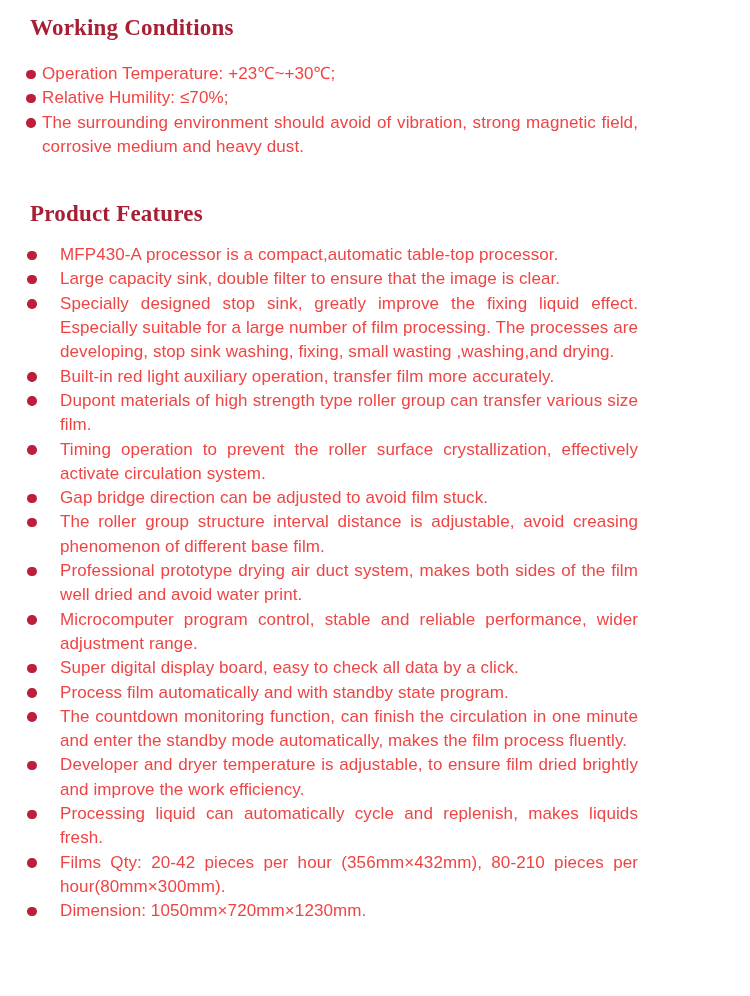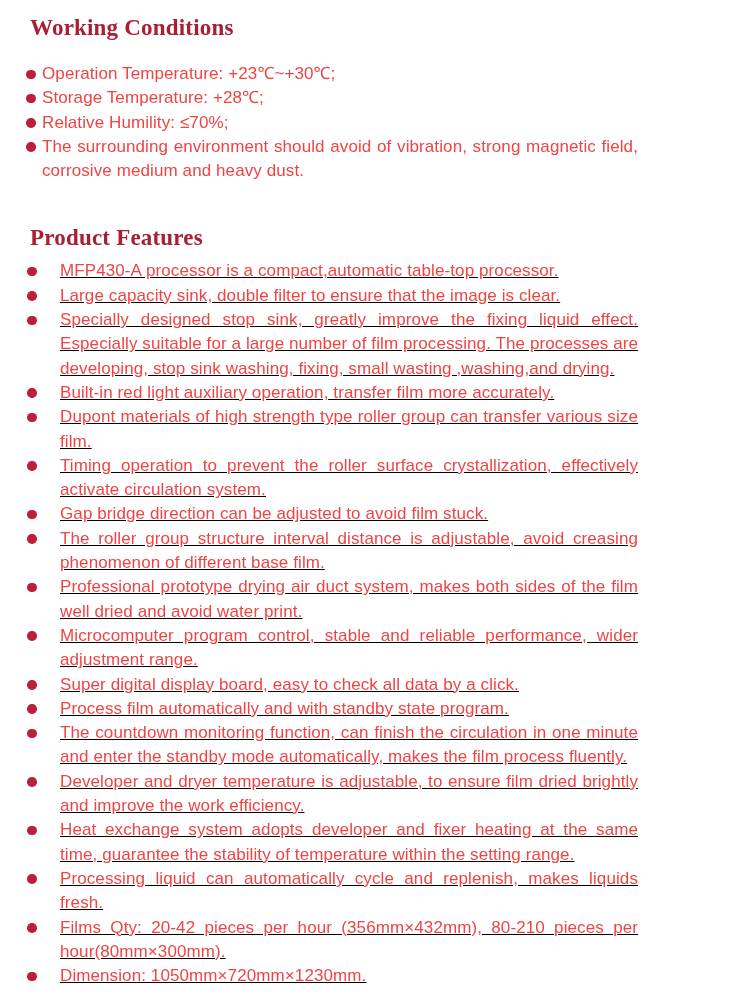--- a/index.html
+++ b/index.html
@@ -34,22 +34,21 @@
   }
   ul.bullet-list {
     list-style: none;
     margin: 0;
     padding: 0;
   }
   ul.wc-list {
     margin: 21px 0 0 -4px;
   }
   ul.pf-list {
-    margin: 8px 0 0 -3px;
-    text-decoration: underline;
+    margin: 16px 0 0 -3px;
   }
   li.bullet-item {
     display: flex;
     align-items: flex-start;
     font-size: 17px;
     line-height: 24.3px;
     font-weight: 300;
     color: #ef4444;
     letter-spacing: 0.1px;
   }
@@ -83,26 +82,20 @@
       <li class="bullet-item">
         <span class="dot-col">
             <span class="dot"></span>
           </span>
         <span class="item-text">Operation Temperature: +23℃~+30℃;</span>
       </li>
       <li class="bullet-item">
         <span class="dot-col">
             <span class="dot"></span>
           </span>
-        <span class="item-text">Storage Temperature: +28℃;</span>
-      </li>
-      <li class="bullet-item">
-        <span class="dot-col">
-            <span class="dot"></span>
-          </span>
         <span class="item-text">Relative  Humility: ≤70%;</span>
       </li>
       <li class="bullet-item">
         <span class="dot-col">
             <span class="dot"></span>
           </span>
         <span class="item-text">The surrounding environment should avoid of vibration, strong magnetic field, corrosive medium and heavy dust.</span>
       </li>
     </ul>
   </div>
@@ -191,26 +184,20 @@
       <li class="bullet-item">
         <span class="dot-col">
             <span class="dot"></span>
           </span>
         <span class="item-text">Developer and dryer temperature is adjustable, to ensure film dried brightly and improve the work efficiency.</span>
       </li>
       <li class="bullet-item">
         <span class="dot-col">
             <span class="dot"></span>
           </span>
-        <span class="item-text">Heat exchange system adopts developer and fixer heating at the same time, guarantee the stability of temperature within the setting range.</span>
-      </li>
-      <li class="bullet-item">
-        <span class="dot-col">
-            <span class="dot"></span>
-          </span>
         <span class="item-text">Processing liquid can automatically cycle and replenish, makes liquids fresh.</span>
       </li>
       <li class="bullet-item">
         <span class="dot-col">
             <span class="dot"></span>
           </span>
         <span class="item-text">Films Qty: 20-42 pieces per hour (356mm×432mm), 80-210 pieces per hour(80mm×300mm).</span>
       </li>
       <li class="bullet-item">
         <span class="dot-col">

